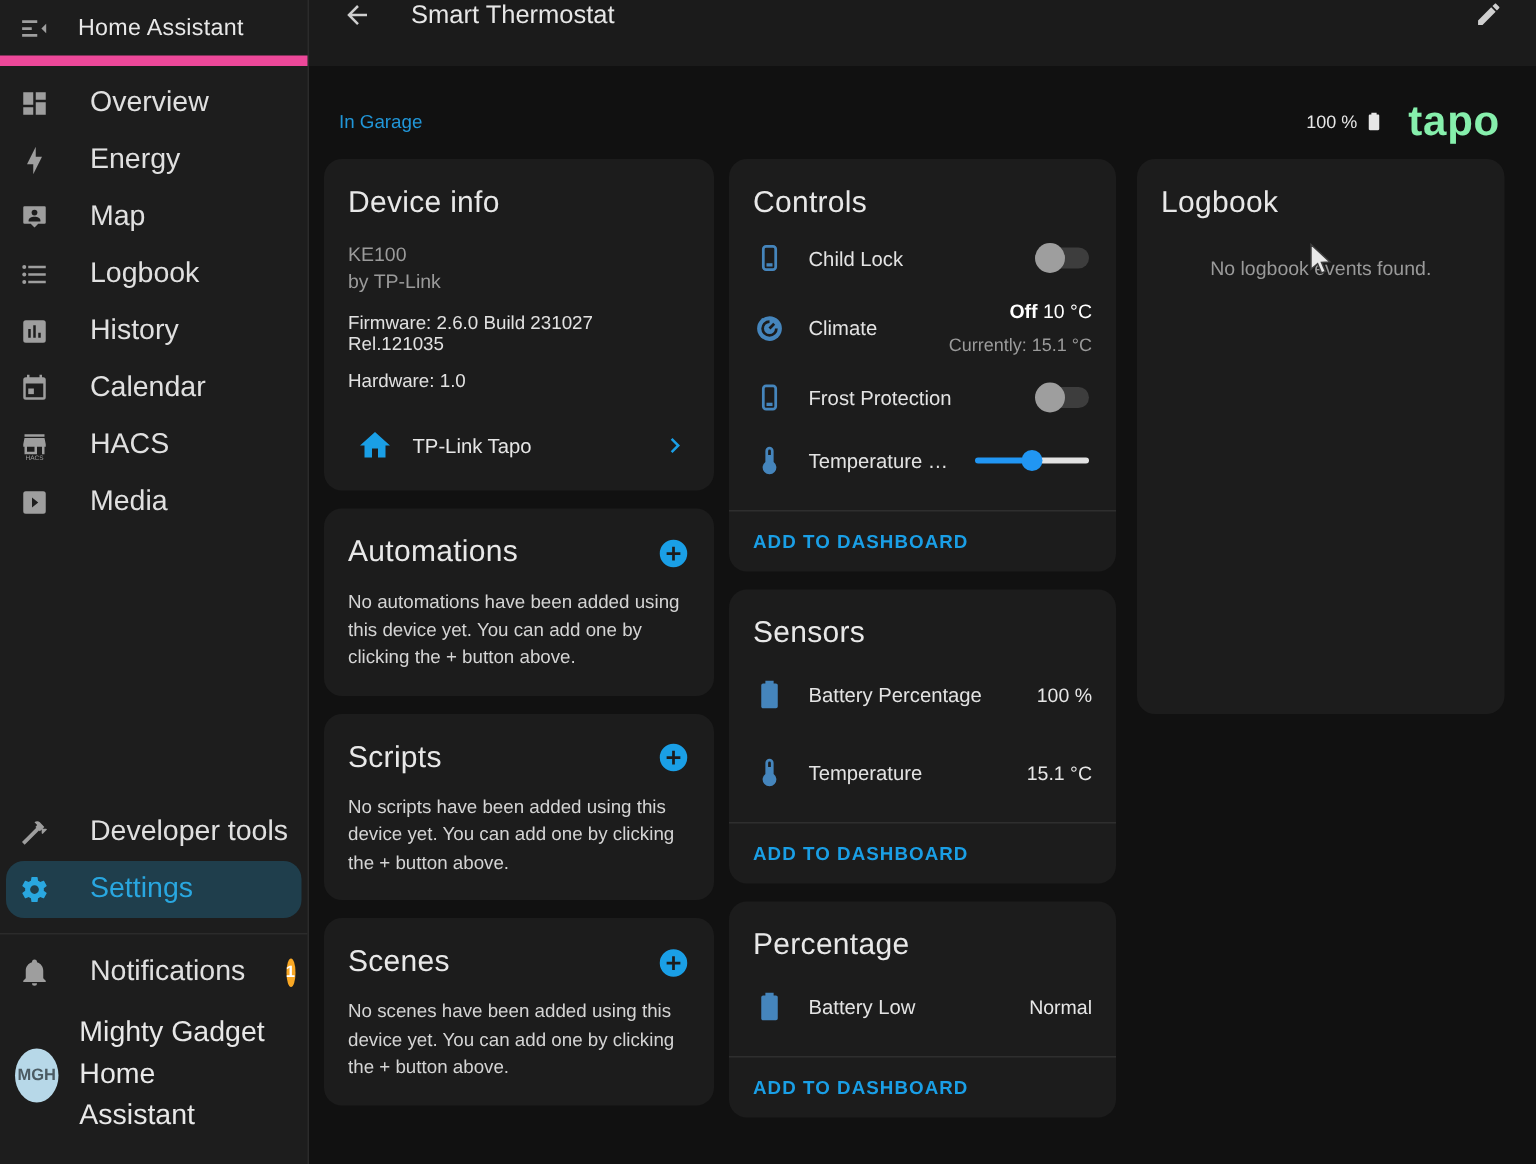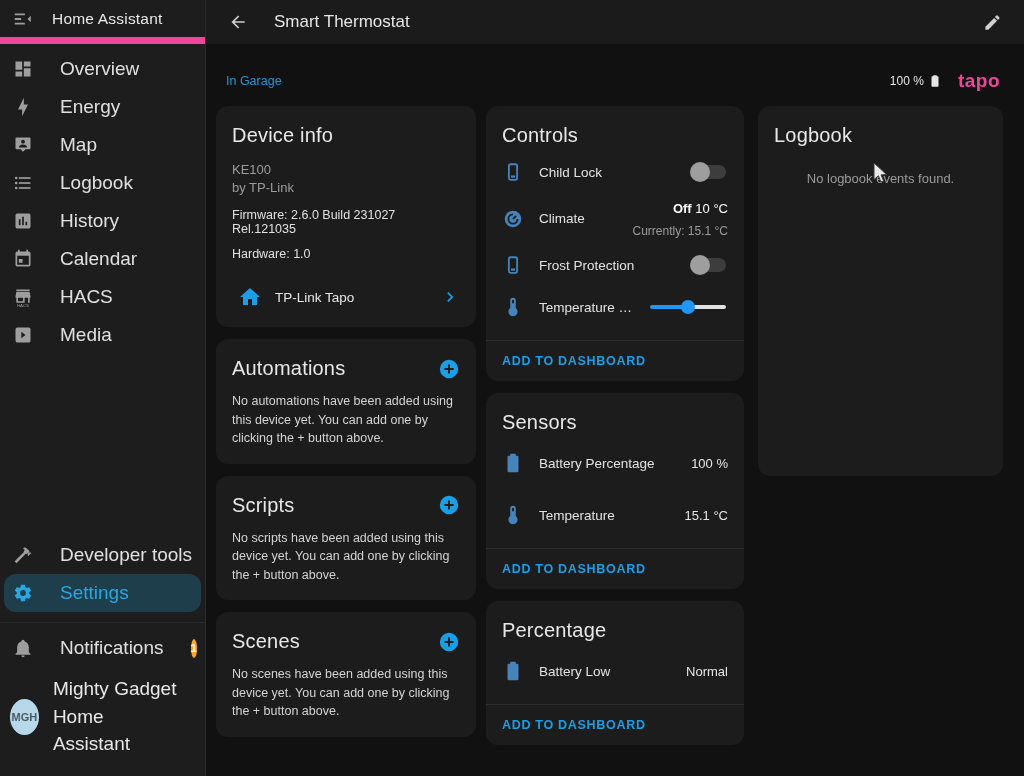--- a/index.html
+++ b/index.html
@@ -28,32 +28,32 @@
   .badge { margin-left:auto; margin-right:20px; width:19px; height:19px; border-radius:50%;
            background:#f9a825; color:#fff; font-size:11px; font-weight:600;
            display:flex; align-items:center; justify-content:center; }
   .sb-user { display:flex; align-items:center; gap:14px; padding:8px 8px 12px 10px; cursor:pointer; }
   .avatar { width:36px; height:36px; border-radius:50%; background:#b7d8e8; color:#4b5b63;
             font-size:11px; font-weight:600; display:flex; align-items:center; justify-content:center; }
   .user-name { color:#e8e8e8; font-size:19px; font-weight:500; line-height:1.45; }
 
   
   .main { flex:1; display:flex; flex-direction:column; background:#111; }
-  .main-header { height:44px; background:#1b1b1b; display:flex; align-items:center; padding:0 22px; gap:26px; }
+  .main-header { height:44px; background:#1b1b1b; display:flex; align-items:flex-start; padding:0 22px; gap:26px; }
   .main-header .icon svg { fill:#cfcfcf; }
   .page-title { color:#e6e6e6; font-size:17px; font-weight:400; }
   .edit-btn { margin-left:auto; cursor:pointer; }
 
   .content { flex:1; padding:22px 20px 0 10px; }
   .topbar { display:flex; align-items:center; padding:0 4px 0 10px; height:30px; }
   .area-link { color:#2196d8; font-size:12.5px; font-weight:500; cursor:pointer; }
   .topbar-right { margin-left:auto; display:flex; align-items:center; }
   .battery-pct { color:#e6e6e6; font-size:12px; margin-right:4px; }
   .battery-icon svg { fill:#e6e6e6; }
-  .brand { color:#ec4899; font-size:19px; font-weight:700; letter-spacing:.5px; margin-left:16px; }
+  .brand { color:#86efac; font-size:28px; font-weight:700; letter-spacing:.5px; margin-left:16px; }
 
   .columns { display:flex; align-items:flex-start; gap:10px; margin-top:10px; }
   .col1 { width:260px; } .col2 { width:258px; } .col3 { width:245px; margin-left:4px; }
 
   .card { background:#1c1c1c; border-radius:12px; margin-bottom:12px; }
   .card-body { padding:18px 16px 16px 16px; }
   .card h2 { color:#e8e8e8; font-size:20px; font-weight:400; letter-spacing:.2px; }
   .card-head { display:flex; align-items:center; justify-content:space-between; }
   .plus-btn { width:22px; height:22px; cursor:pointer; }
   .plus-btn svg { fill:#1a9fe6; }

